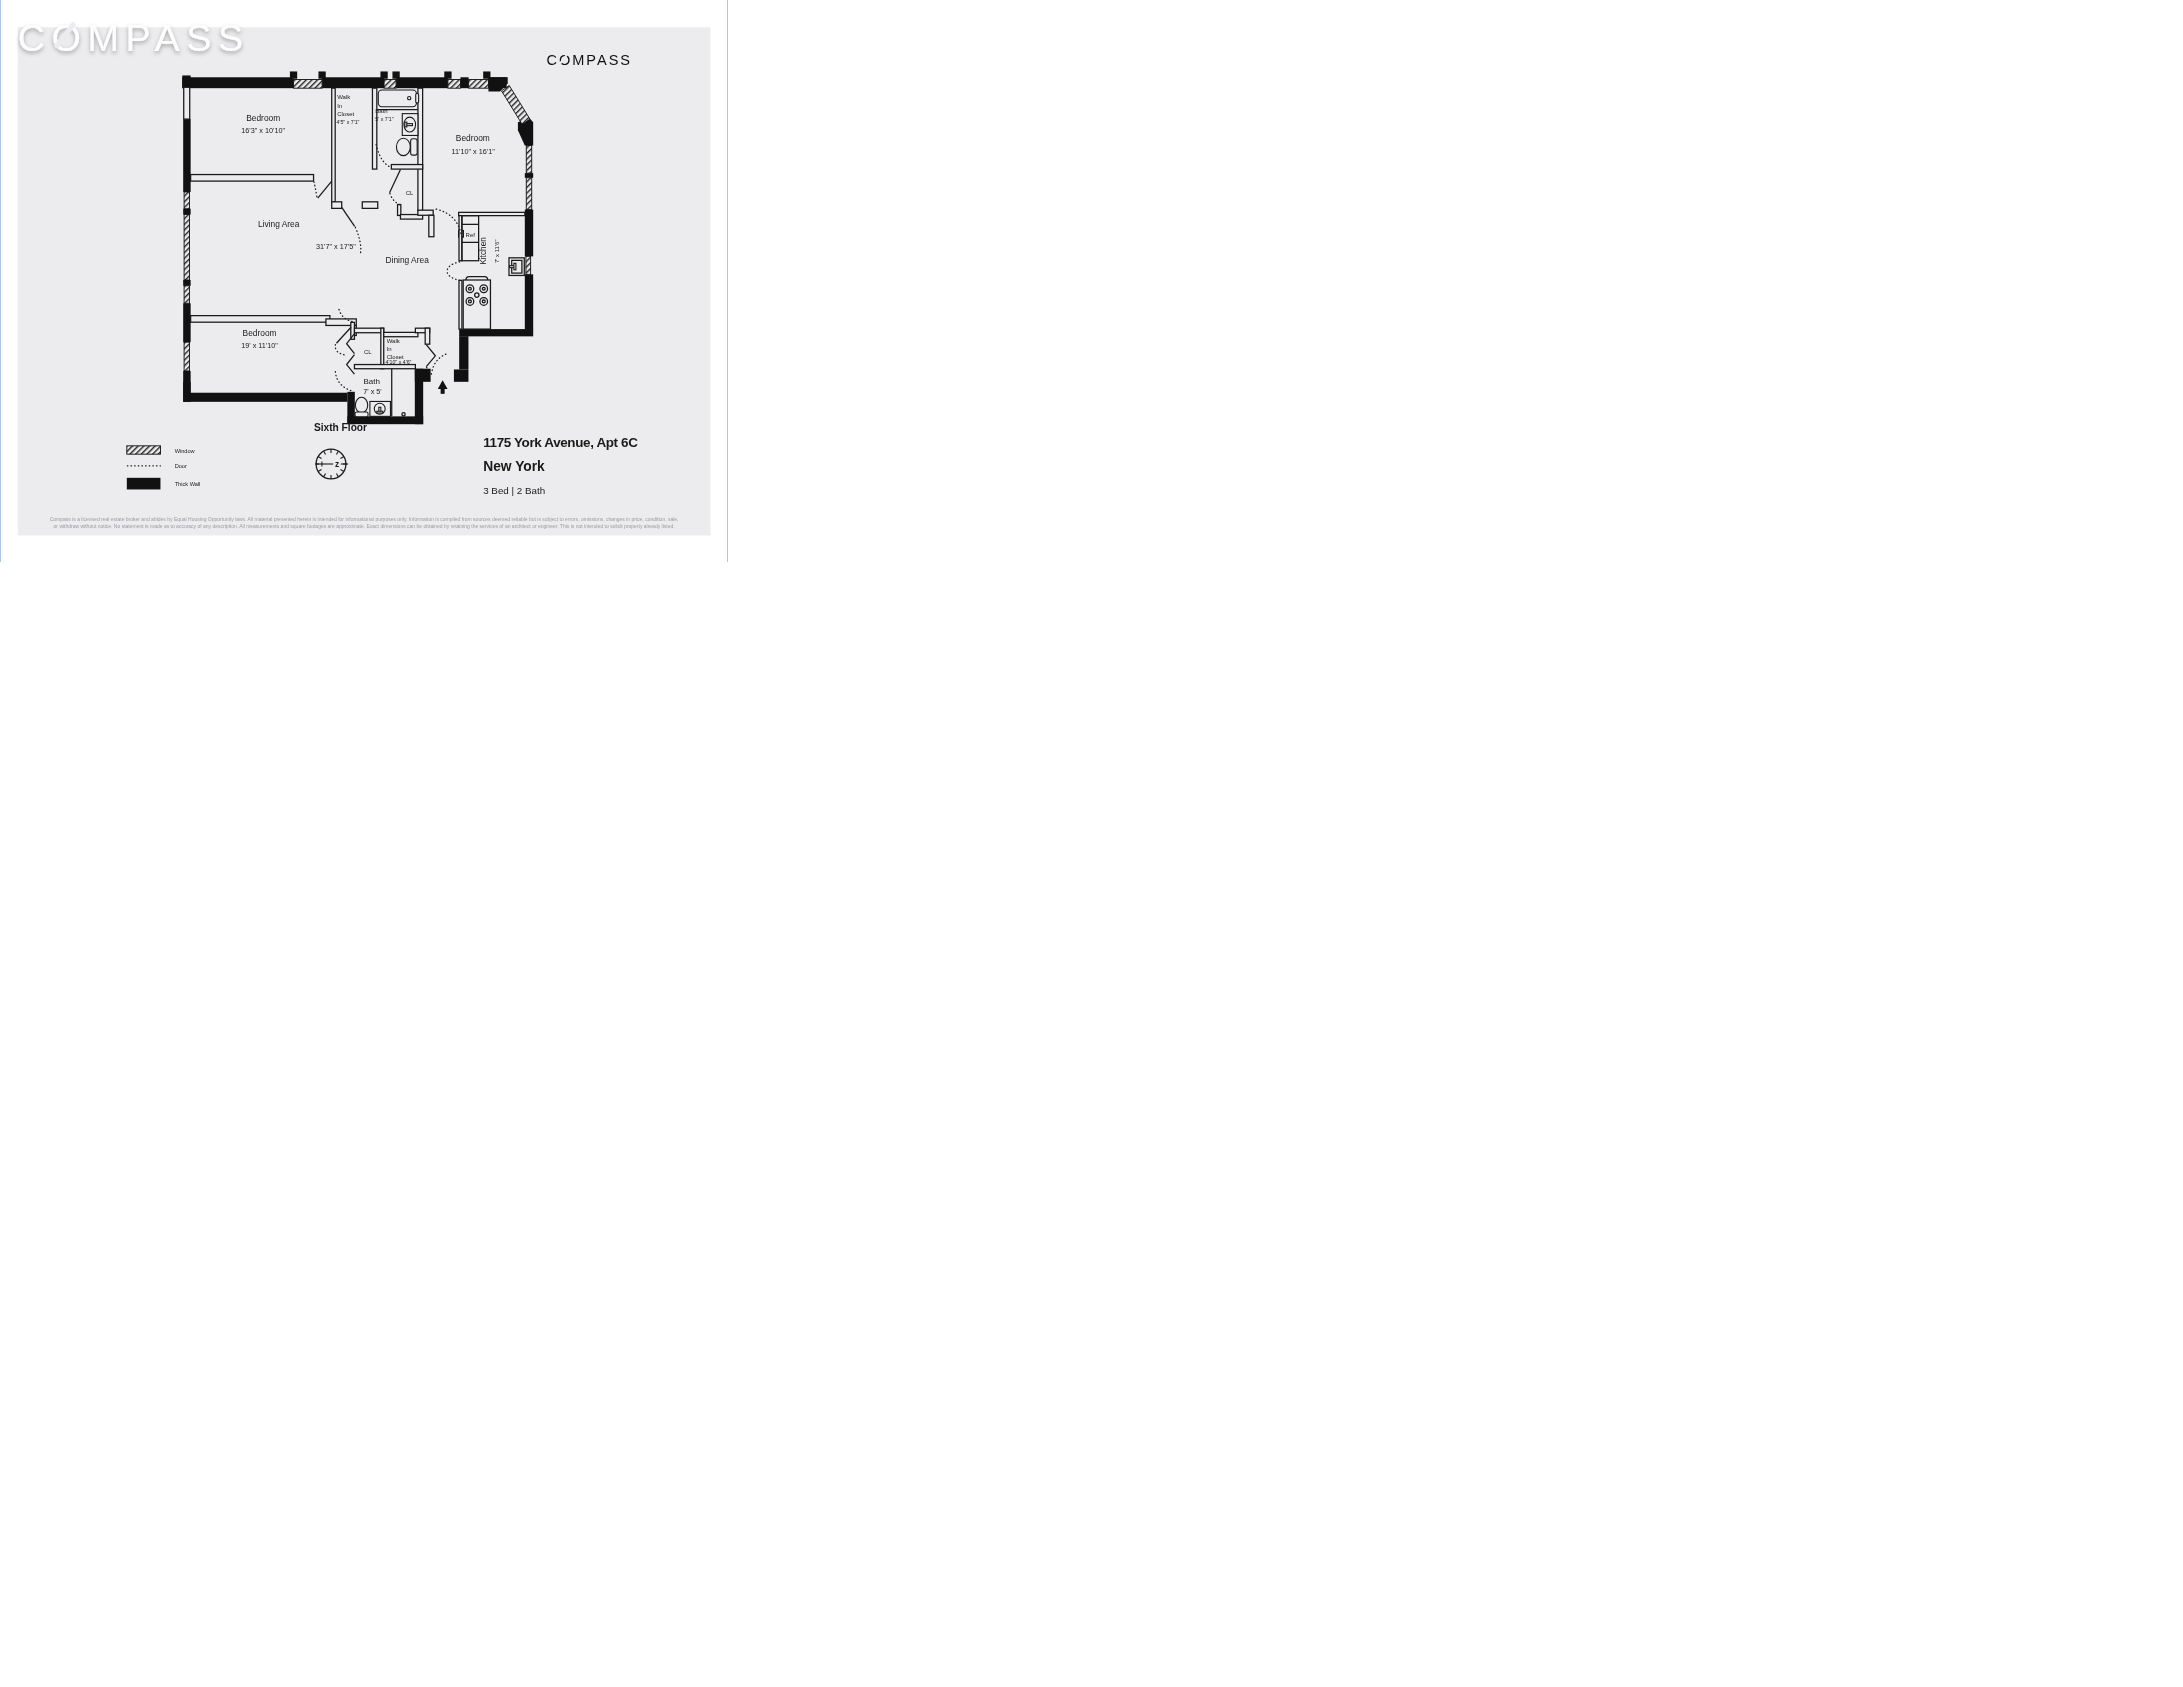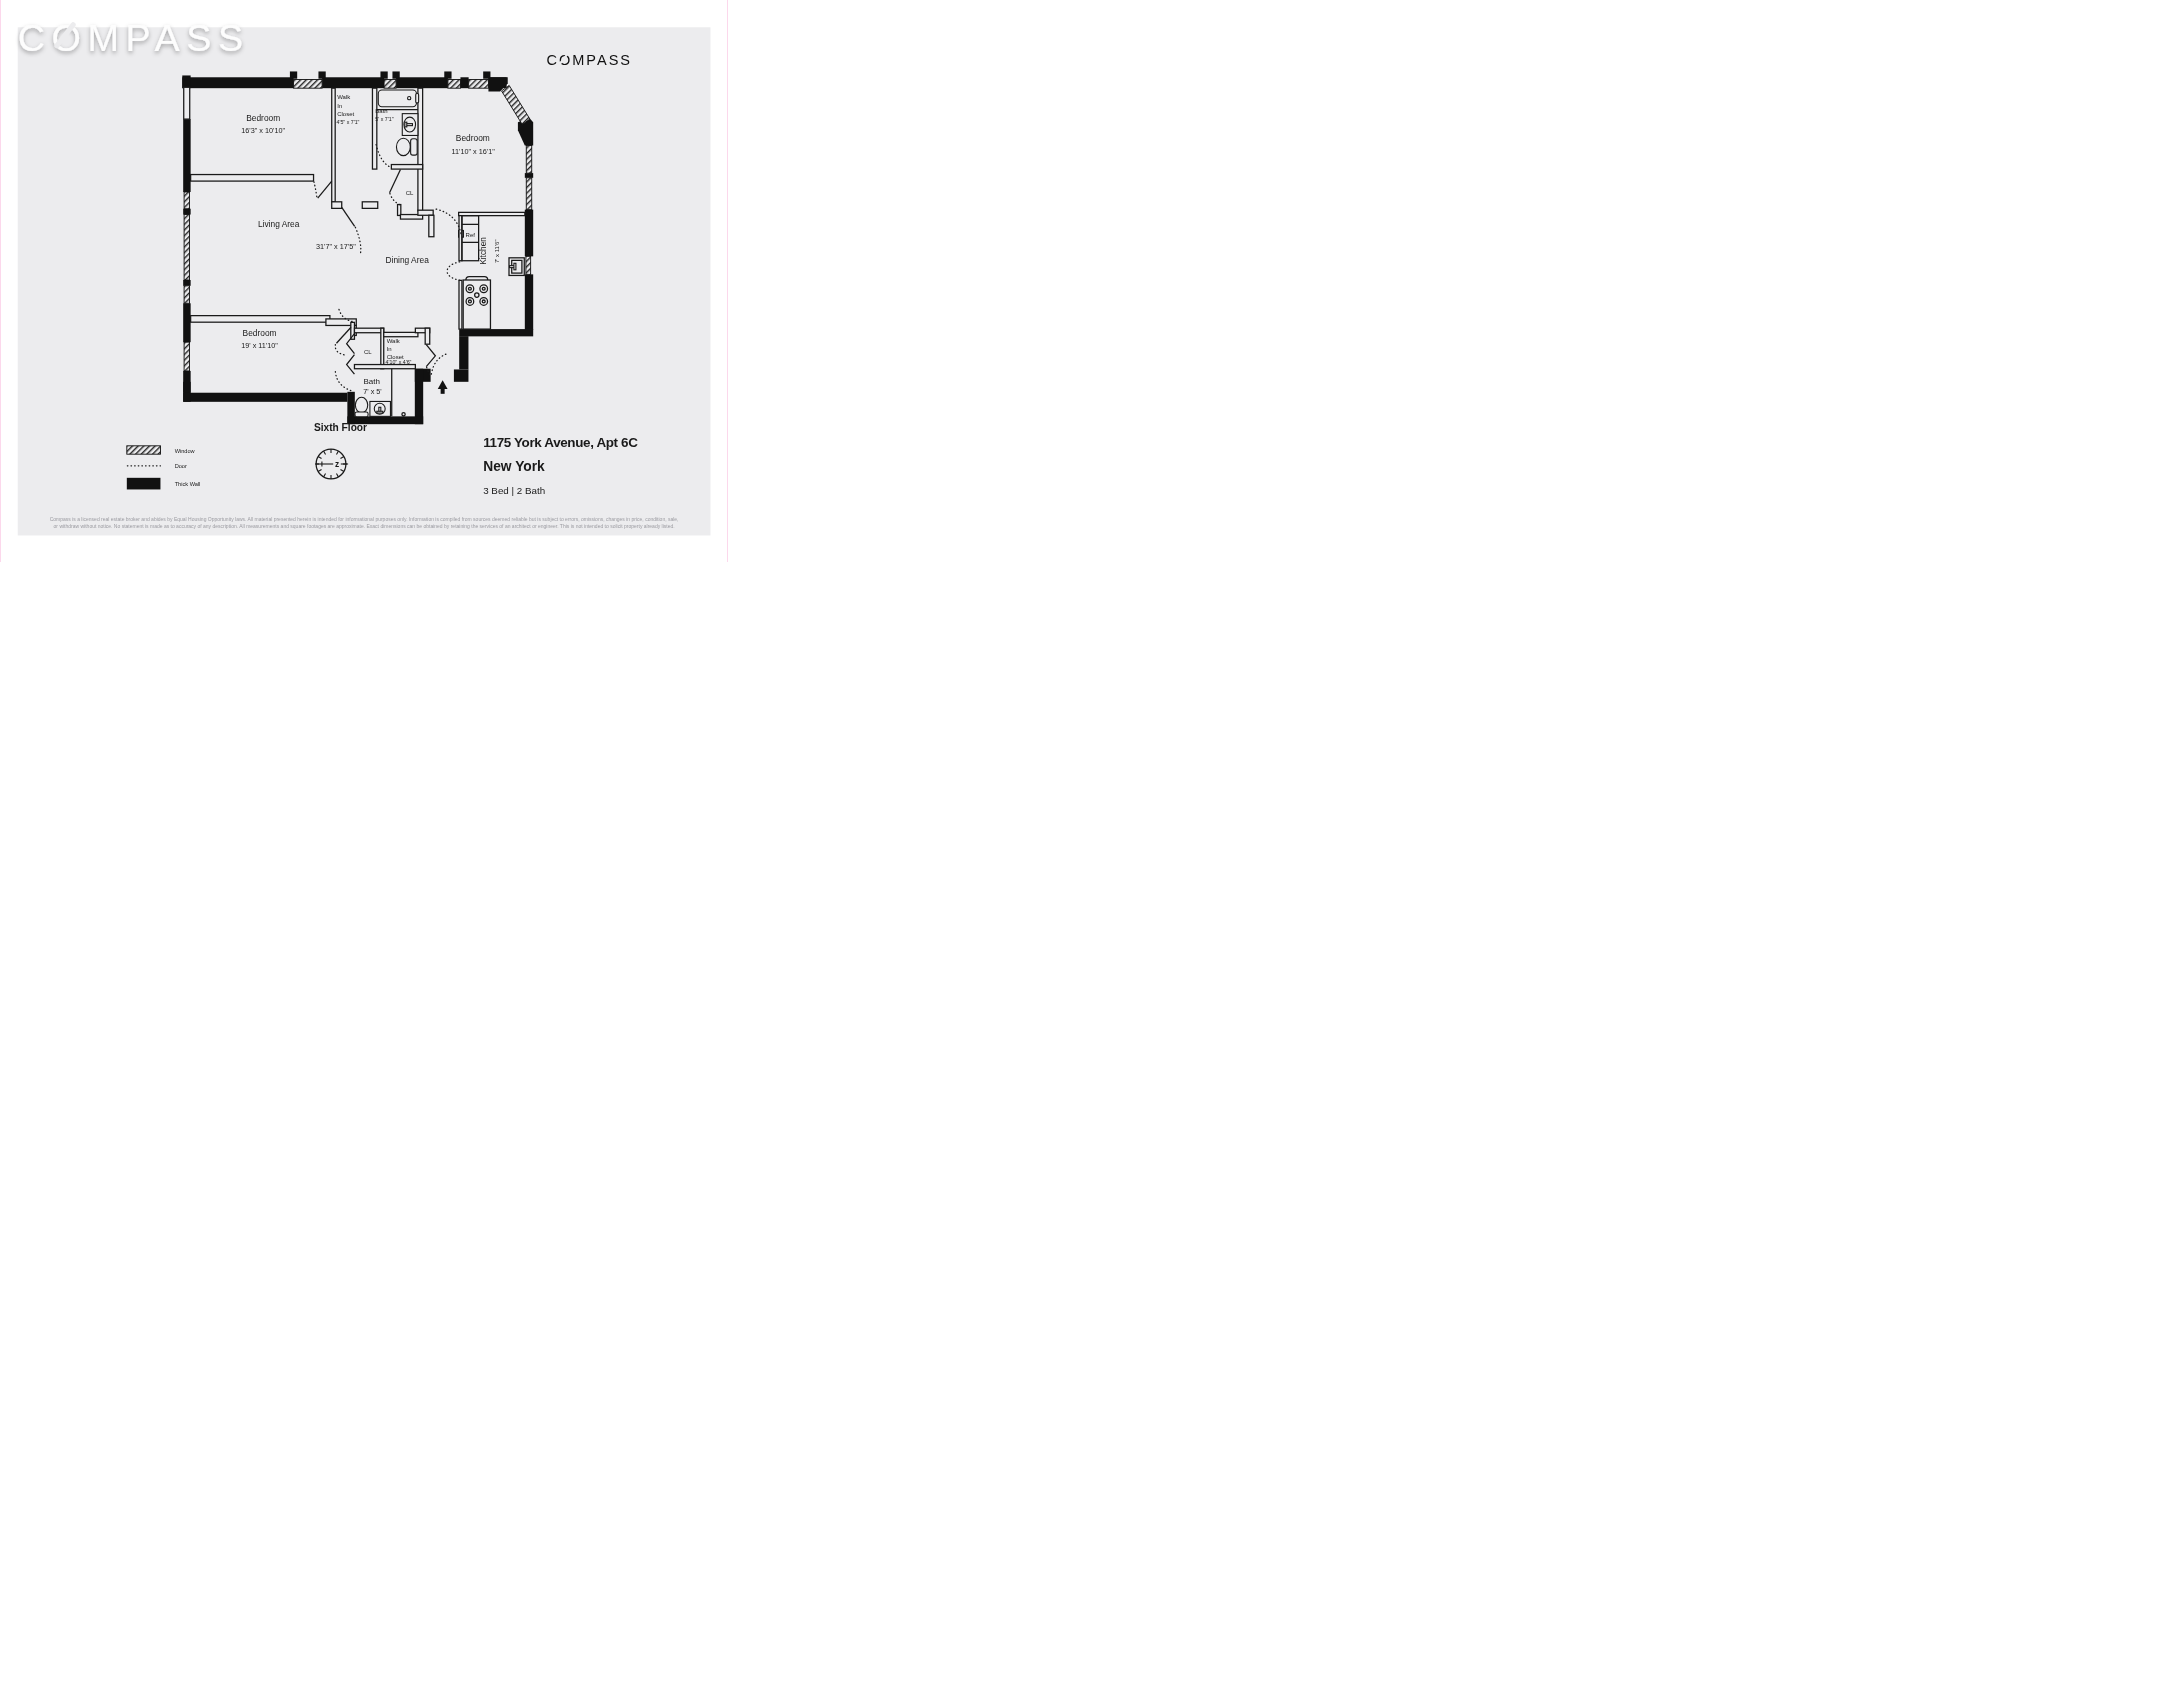--- a/index.html
+++ b/index.html
@@ -1,16 +1,16 @@
 <!DOCTYPE html>
 <html style="font-size:8.7px"><head>
 <meta charset="utf-8">
 <style>
   html,body{margin:0;padding:0;background:#ffffff;}
-  .page{position:relative;width:728px;height:562px;background:#f9a8d4;font-family:"Liberation Sans",sans-serif;}
+  .page{position:relative;width:728px;height:562px;background:#3b82f6;font-family:"Liberation Sans",sans-serif;}
   svg{display:block;}
   text{font-family:"Liberation Sans",sans-serif;fill:#1a1a1a;}
   .blk{fill:#111111;}
   .thin{fill:#ececee;stroke:#1a1a1a;stroke-width:7;}
   .ln{stroke:#1a1a1a;stroke-width:7;fill:none;}
   .fix{stroke:#1a1a1a;stroke-width:6;fill:#ececee;}
   .dot{stroke:#1a1a1a;stroke-width:7;stroke-dasharray:3 17;stroke-linecap:round;fill:none;}
   .win{fill:url(#hatch);stroke:#111;stroke-width:5;}
   .rname{font-size:46px;}
   .rdim{font-size:40px;}

